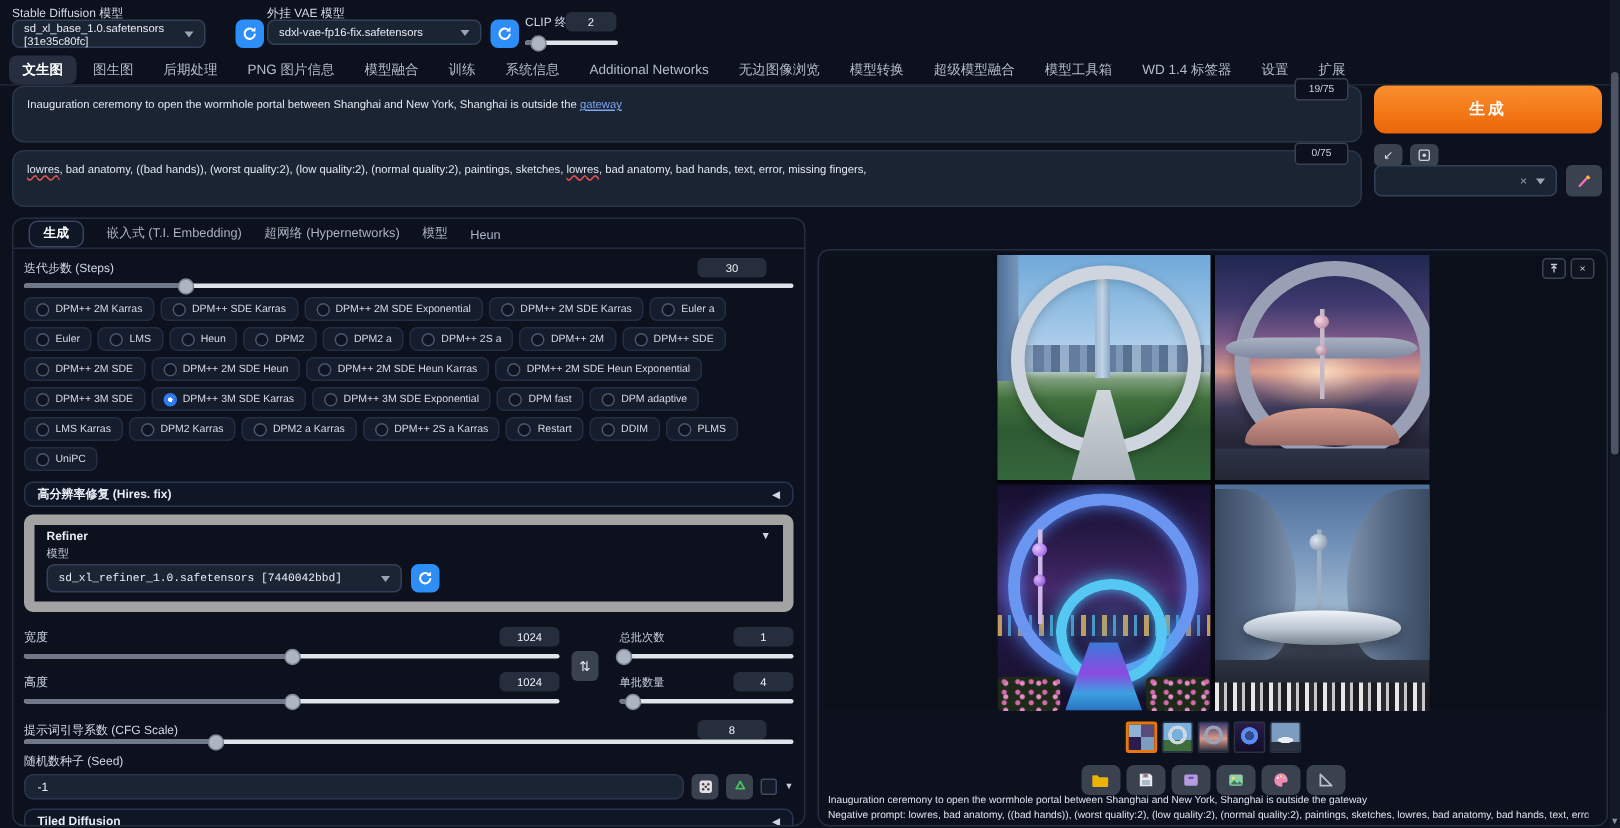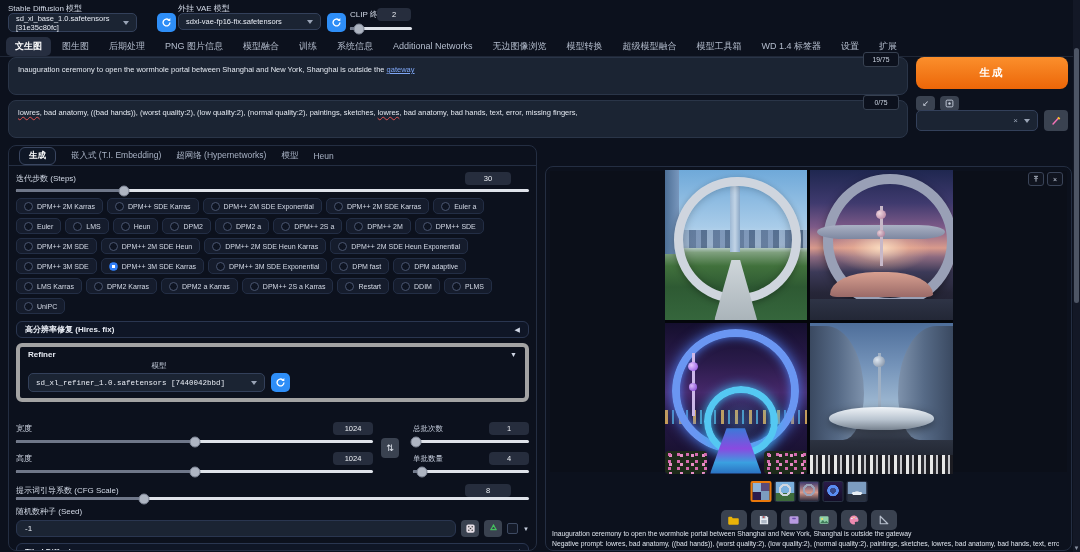--- a/index.html
+++ b/index.html
@@ -51,21 +51,21 @@
   .row-between{display:flex;justify-content:space-between;align-items:center;}
   .mb{margin-bottom:6px;}
   #steps-row{margin:2px 0 4px;}
   #steps-row .vbox,#cfg-row .vbox{width:46px;margin-right:18px;}
   #options{display:flex;flex-wrap:wrap;gap:4px;margin:4px 0 7px;}
   .opt{display:flex;align-items:center;gap:4px;background:#151c2c;border:1px solid #232e45;border-radius:5px;padding:2px 7px;font-size:7px;color:#d4dae6;height:10px;white-space:nowrap;}
   .radio{width:7px;height:7px;border-radius:50%;border:1px solid #4a5670;background:#0e1422;flex:0 0 auto;}
   .opt.selected .radio{border-color:#2f7df6;background:radial-gradient(circle,#fff 0 1.5px,#2f7df6 1.6px);}
   .acc{display:flex;justify-content:space-between;align-items:center;height:15px;border:1px solid #2a3650;background:#0f1626;border-radius:6px;padding:0 8px;font-size:8px;font-weight:700;color:#e8ecf4;margin-bottom:5px;}
   .acc-arrow{font-size:7px;color:#cfd6e4;font-weight:400;}
-  #refiner{border:4px solid #a3a3a3;border-radius:6px;margin-bottom:20px;padding:3px 8px 6px;text-align:center;}
+  #refiner{border:7px solid #a3a3a3;border-radius:6px;margin-bottom:10px;padding:3px 8px 6px;}
   #refiner-body{display:flex;gap:12px;margin-top:2px;}
   #refiner-left{width:262px;}
   #refiner-left .row{display:flex;margin-top:2px;font-family:Liberation Mono, monospace;}
   #refiner-model{flex:1;height:19px;margin-right:6px;}
   #refiner-right{flex:1;}
   #refiner-right .vbox{width:48px;height:12px;}
   #switch-slider{margin-top:7px;}
   #size-area{display:grid;grid-template-columns:1fr 24px 116px;column-gap:8px;margin-bottom:2px;}
   .sgroup .vbox{width:40px;}
   .sgroup .slider{margin:5px 0 9px;}

